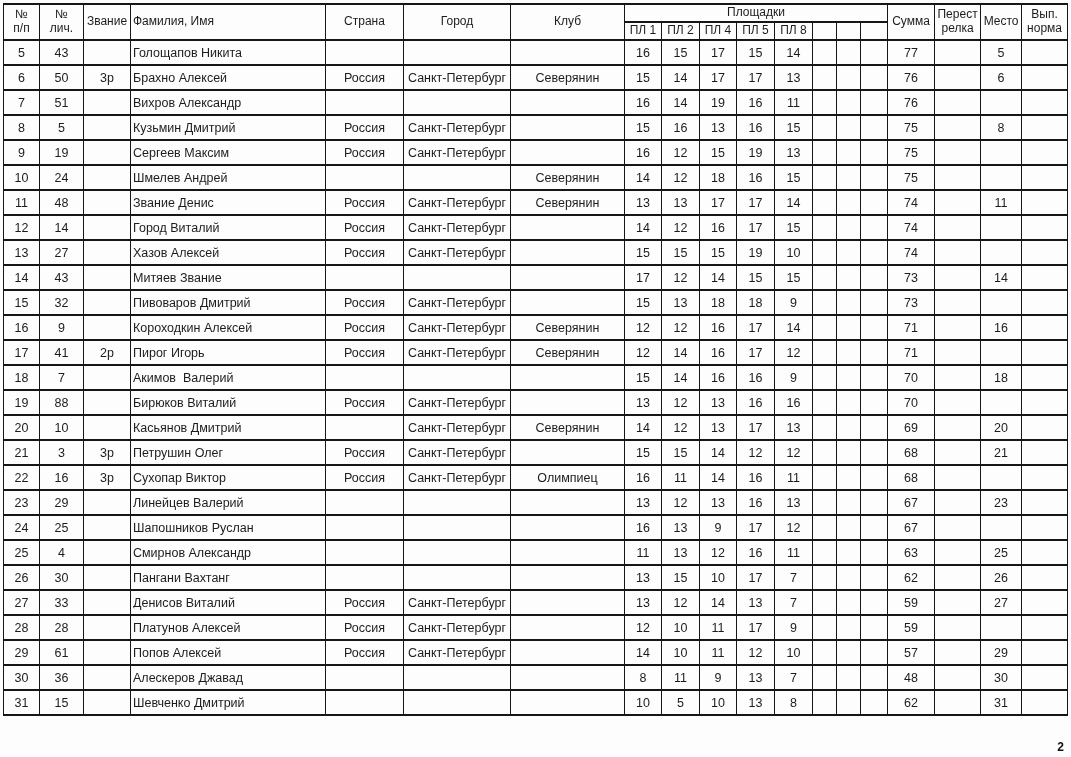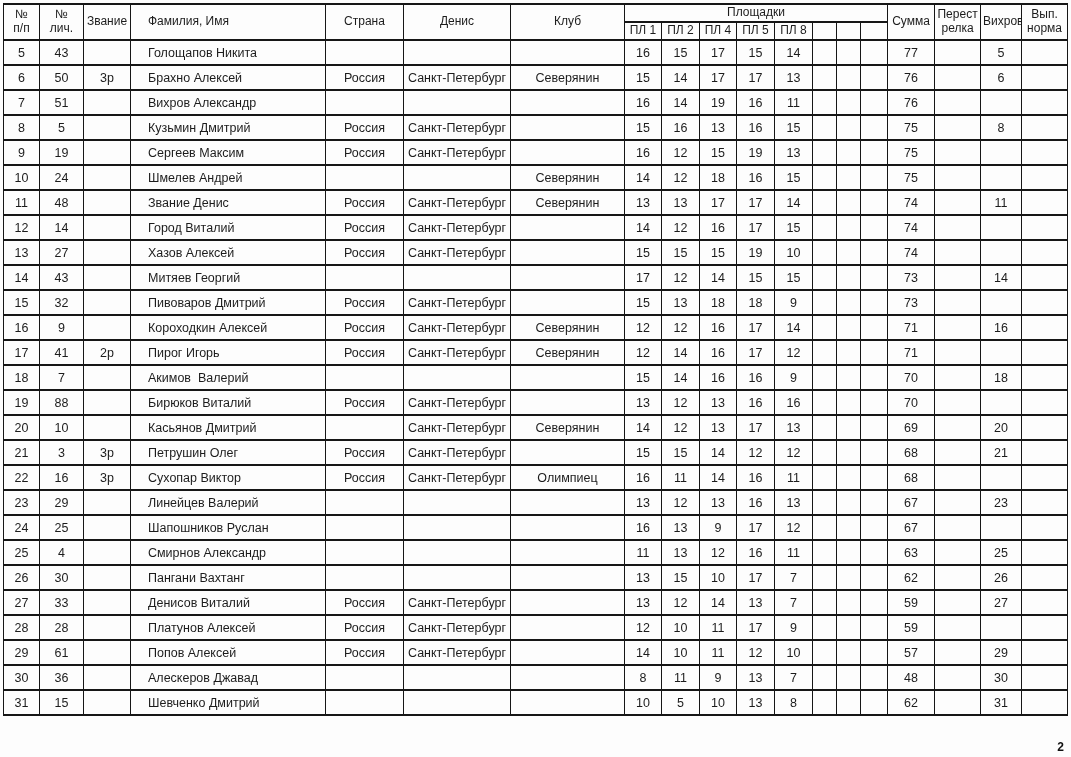--- a/index.html
+++ b/index.html
@@ -40,21 +40,21 @@
     line-height: 1.15;
     white-space: pre-line;
   }
   table.results tbody td {
     height: 25px;
     font-size: 12.5px;
   }
   table.results th.name-h,
   table.results td.name {
     text-align: left;
-    padding-left: 17px;
+    padding-left: 2px;
     white-space: pre;
     border-radius: 14px;
   }
   #page-number {
     position: absolute;
     right: 7px; bottom: 3px;
     font-size: 12px;
     font-weight: bold;
     color: #111;
   }
@@ -88,27 +88,27 @@
     </colgroup>
     <thead>
       <tr>
         <th rowspan="2">№
 п/п</th>
         <th rowspan="2">№
 лич.</th>
         <th rowspan="2">Звание</th>
         <th rowspan="2" class="name-h">Фамилия, Имя</th>
         <th rowspan="2">Страна</th>
-        <th rowspan="2">Денис</th>
+        <th rowspan="2">Город</th>
         <th rowspan="2">Клуб</th>
         <th colspan="8">Площадки</th>
         <th rowspan="2">Сумма</th>
         <th rowspan="2">Перест
 релка</th>
-        <th rowspan="2">Вихров</th>
+        <th rowspan="2">Место</th>
         <th rowspan="2">Вып.
 норма</th>
       </tr>
       <tr>
         <th>ПЛ 1</th>
         <th>ПЛ 2</th>
         <th>ПЛ 4</th>
         <th>ПЛ 5</th>
         <th>ПЛ 8</th>
         <th></th>
@@ -303,21 +303,21 @@
     <td></td>
     <td>74</td>
     <td></td>
     <td></td>
     <td></td>
   </tr>
         <tr>
     <td>14</td>
     <td>43</td>
     <td></td>
-    <td class="name">Митяев Георгий</td>
+    <td class="name">Митяев Звание</td>
     <td></td>
     <td></td>
     <td></td>
     <td>17</td>
     <td>12</td>
     <td>14</td>
     <td>15</td>
     <td>15</td>
     <td></td>
     <td></td>

